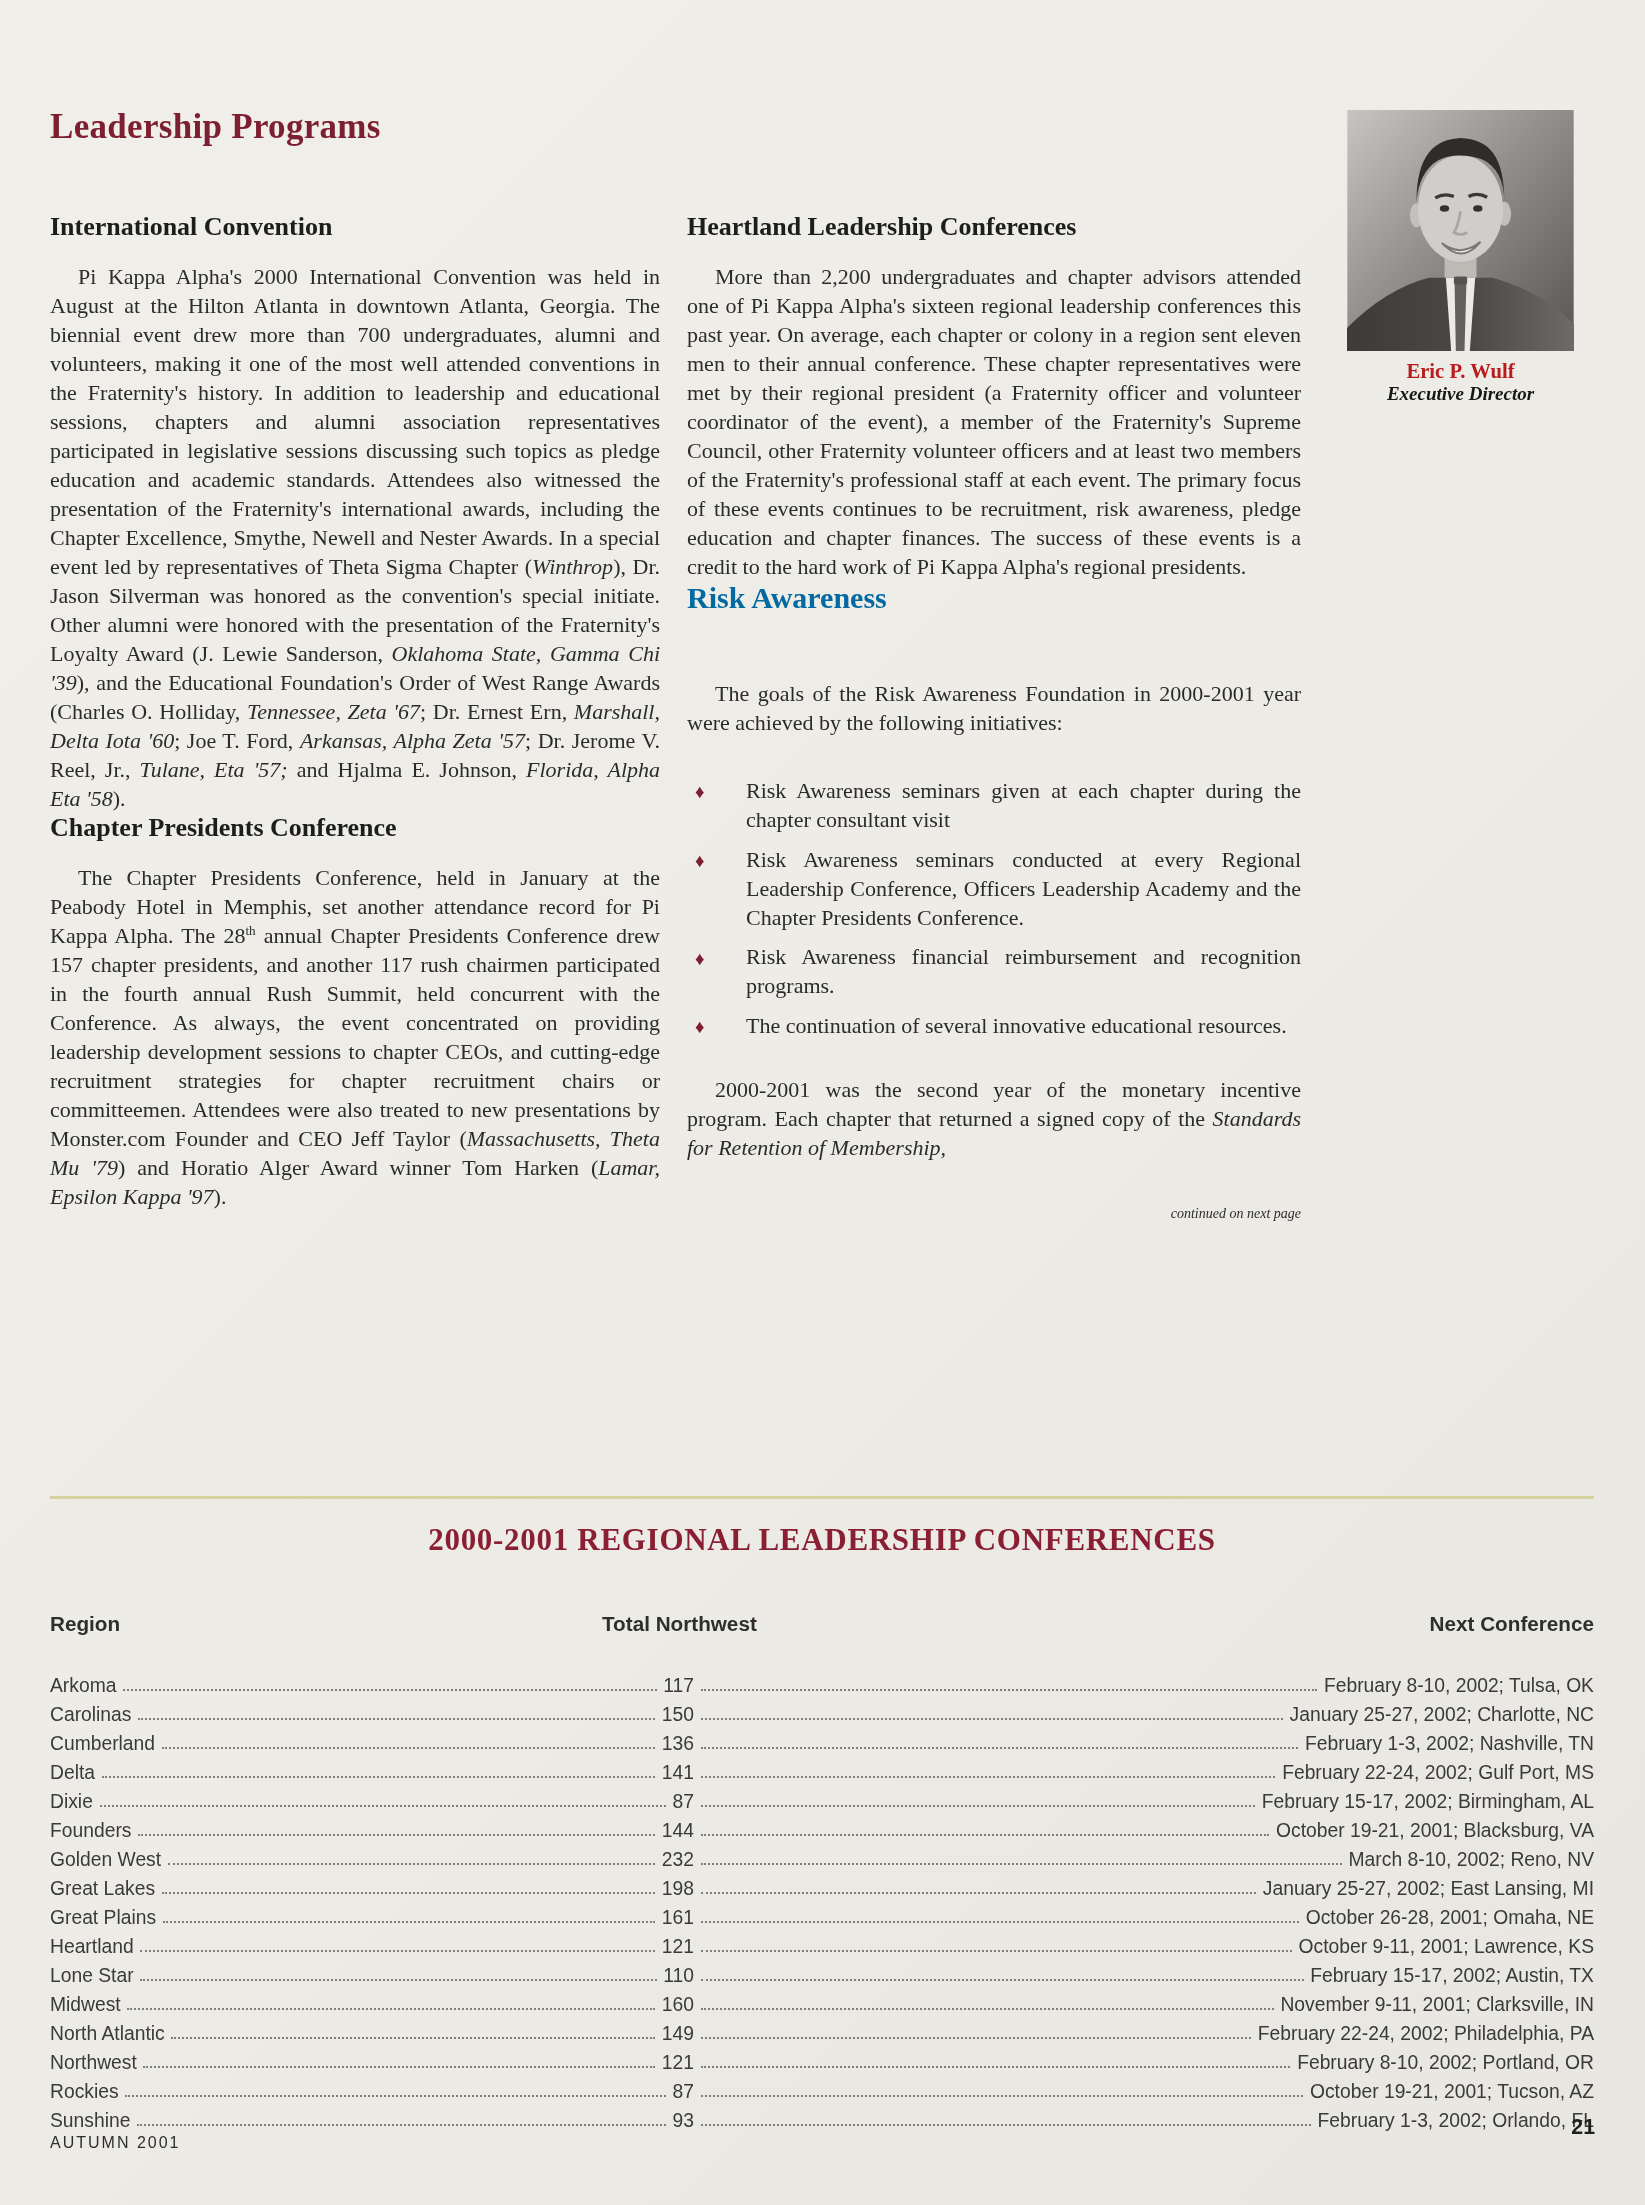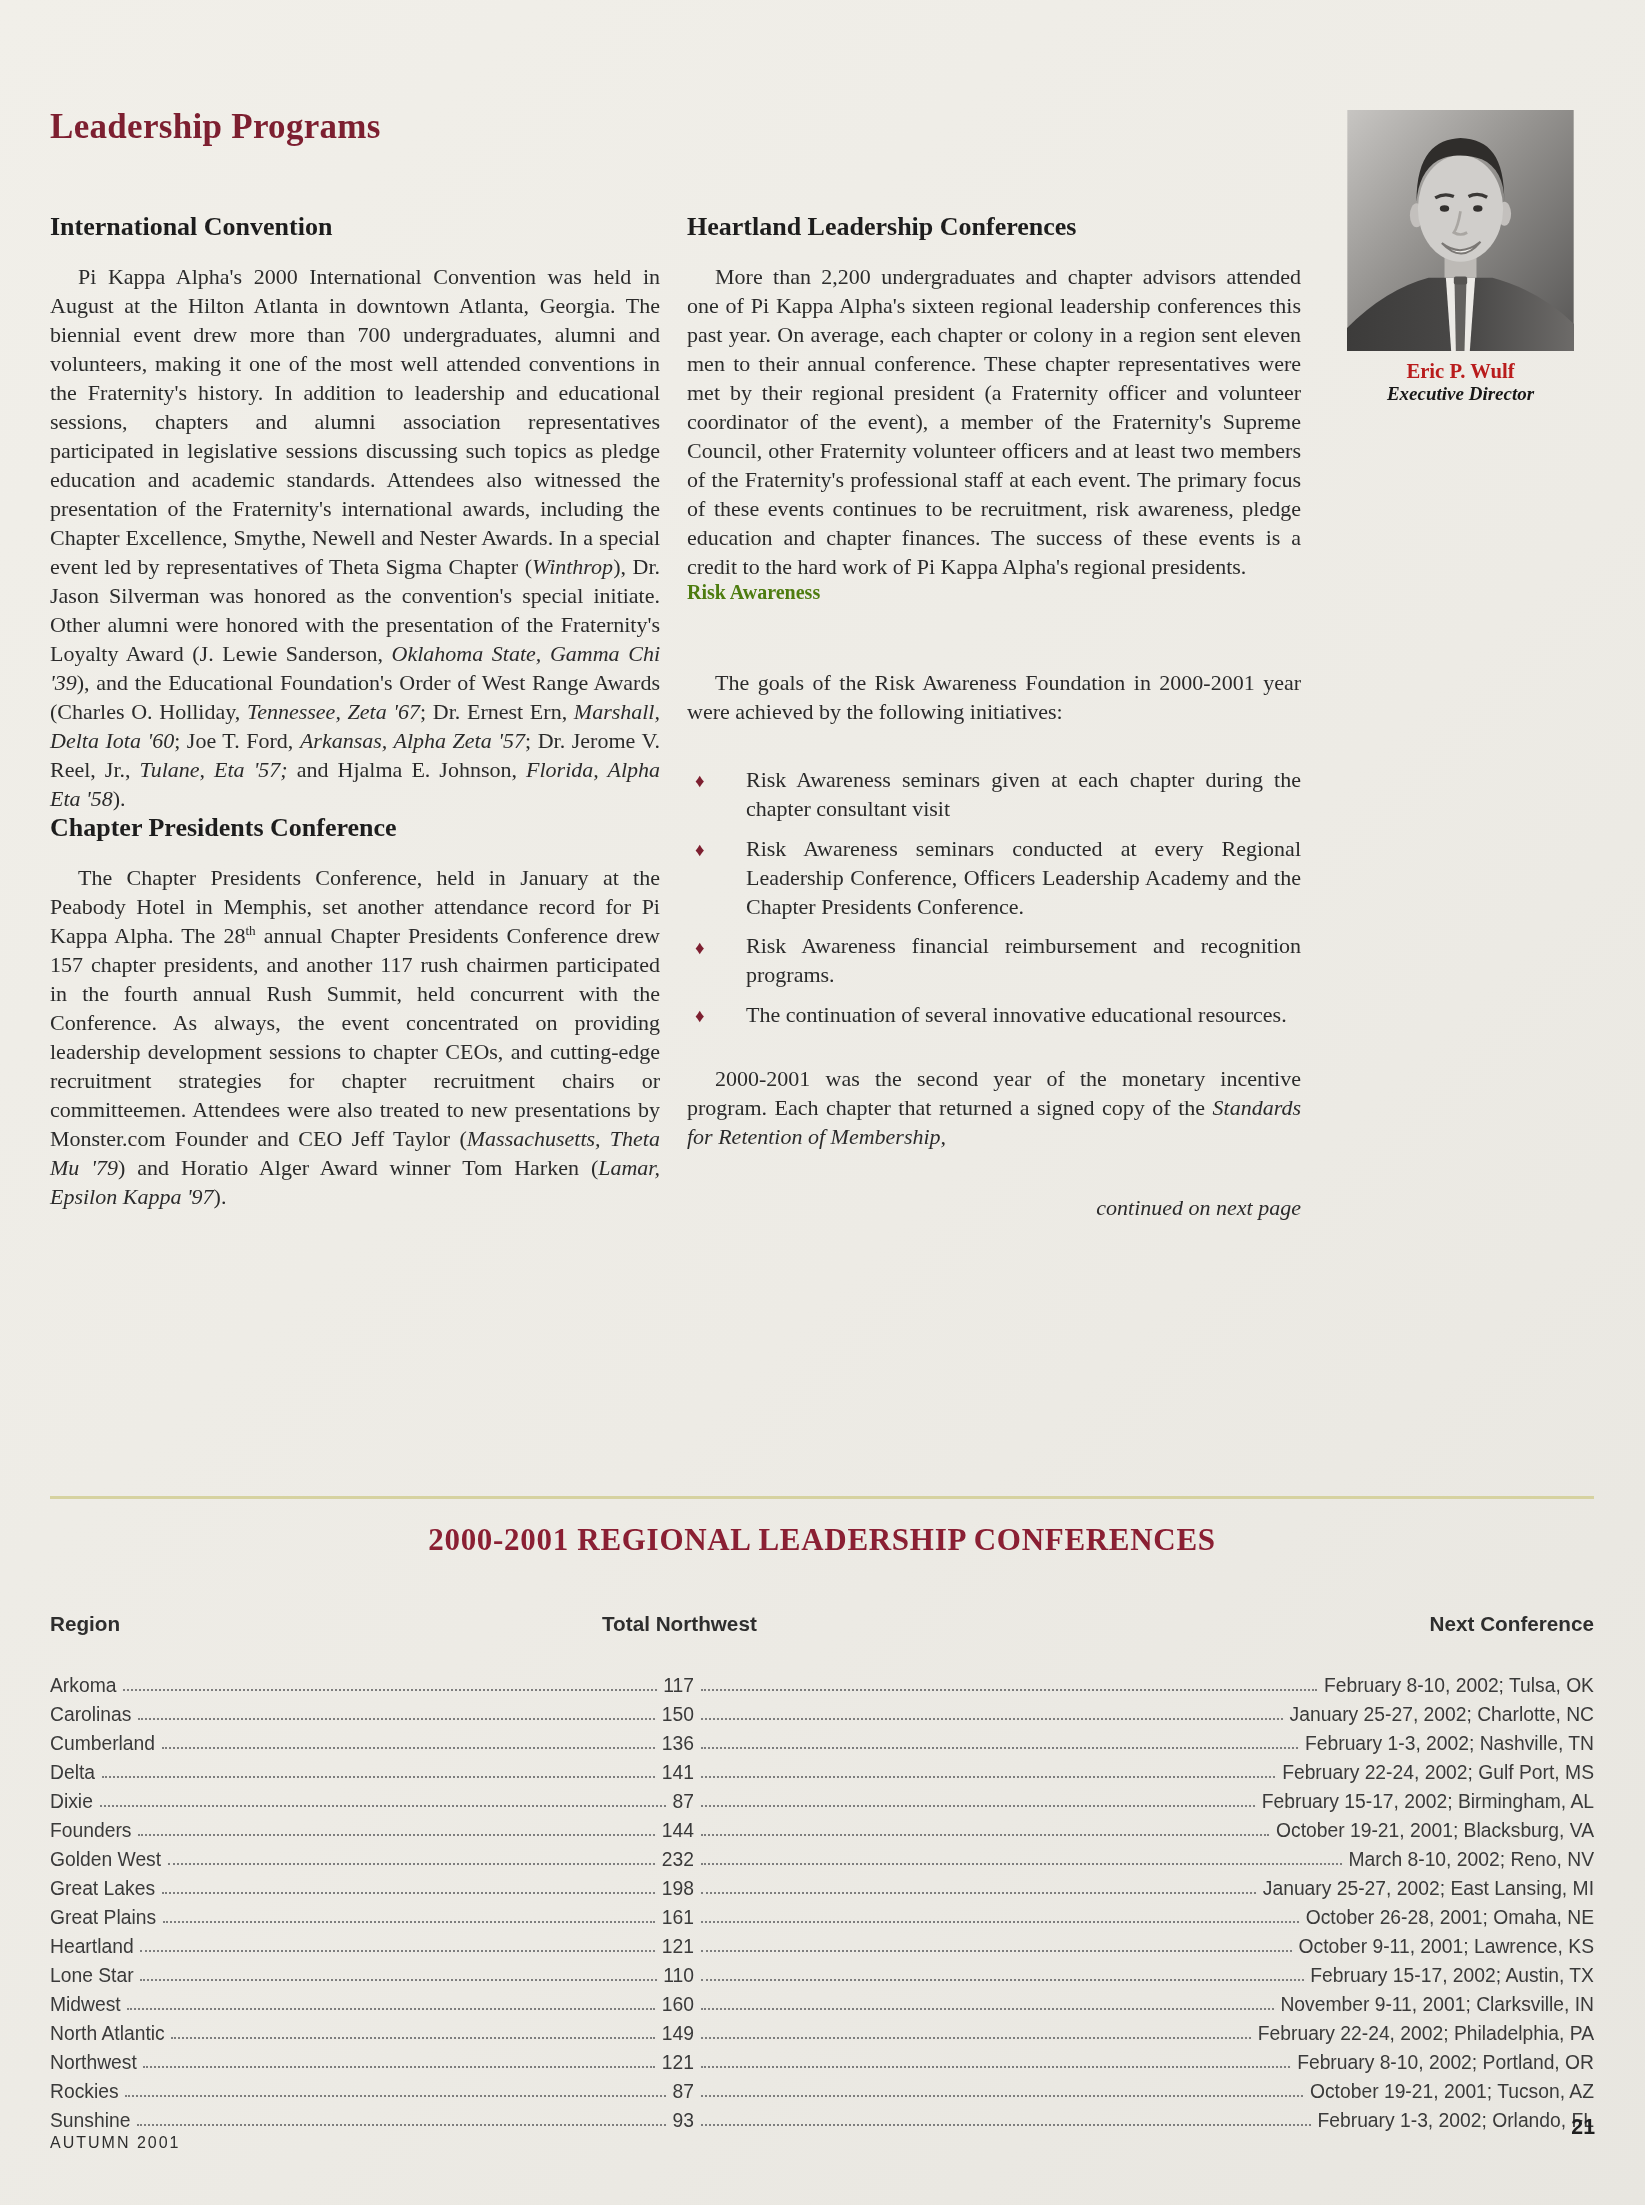--- a/index.html
+++ b/index.html
@@ -14,41 +14,41 @@
     position:absolute;left:50px;top:107px;
     font-size:35px;font-weight:bold;color:#7d1f30;letter-spacing:0.3px;
   }
   .col{position:absolute;top:212px;}
   .col-left{left:50px;width:610px;}
   .col-right{left:687px;width:614px;}
   h2.sec{
     font-size:26px;font-weight:bold;color:#1d1d1d;margin:0 0 20px 0;
     font-family:"Liberation Serif",serif;
   }
-  h2.sec.maroon{color:#4d7c0f;font-size:20px;}
+  h2.sec.maroon{color:#0369a1;font-size:30px;}
   .para{
     font-size:22px;line-height:29px;text-align:justify;margin:0;
     text-indent:28px;color:#2b2b2b;
   }
   .para em{font-style:italic;}
   .para sup{font-size:60%;vertical-align:super;line-height:0;}
   .gap-lg{margin-top:41px;}
   .risk-head{margin-top:101px;}
   .risk-intro{margin-top:64px;}
   .bullets{list-style:none;margin:39px 0 0 0;padding:0;}
   .bullets li{
     position:relative;padding-left:59px;margin-bottom:10.7px;
     font-size:22px;line-height:29px;text-align:justify;color:#2b2b2b;
   }
   .bullet-diamond{
     position:absolute;left:8px;top:1.3px;color:#7d1f30;font-size:18.7px;
   }
   .closing{margin-top:35px;}
   .continued{
-    margin-top:44px;text-align:right;font-style:italic;font-size:22px;color:#2b2b2b;
+    margin-top:44px;text-align:right;font-style:italic;font-size:14px;color:#2b2b2b;
   }
   
   .sidebar{position:absolute;left:1347px;top:110px;width:227px;}
   .portrait{width:227px;height:241px;display:block;}
   .cap-name{
     margin-top:9.3px;text-align:center;font-size:20.7px;font-weight:bold;color:#b91c1c;
   }
   .cap-title{
     text-align:center;font-size:19px;font-weight:bold;font-style:italic;color:#171717;
   }

